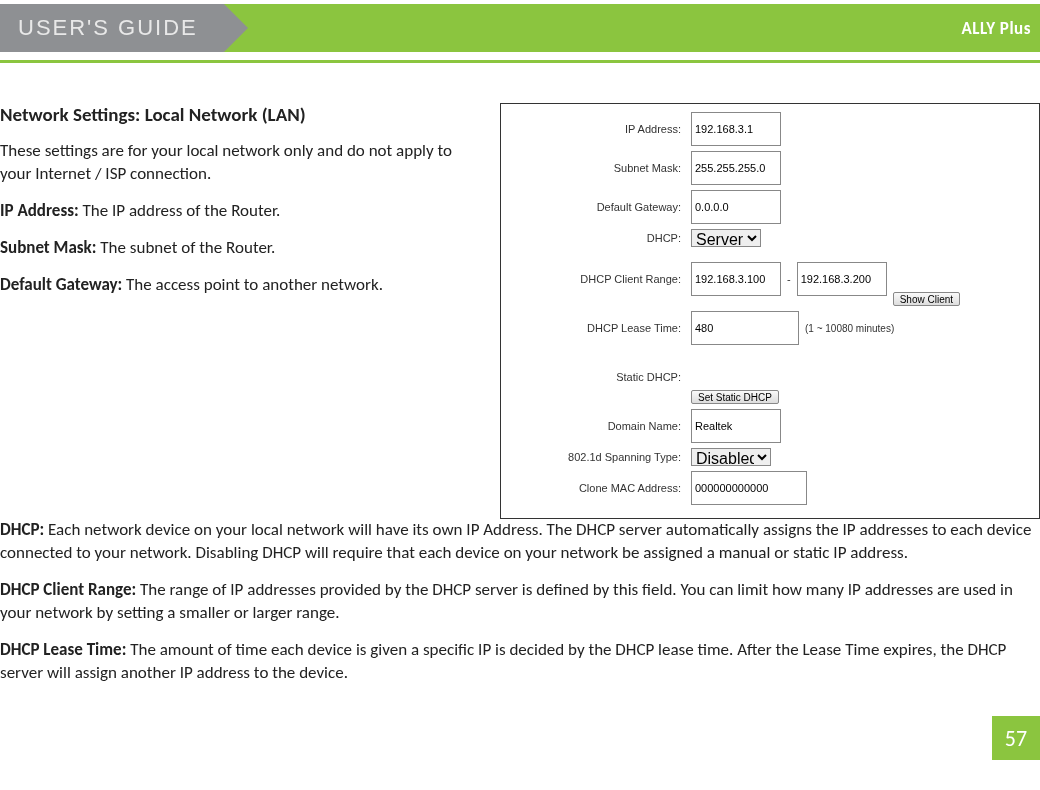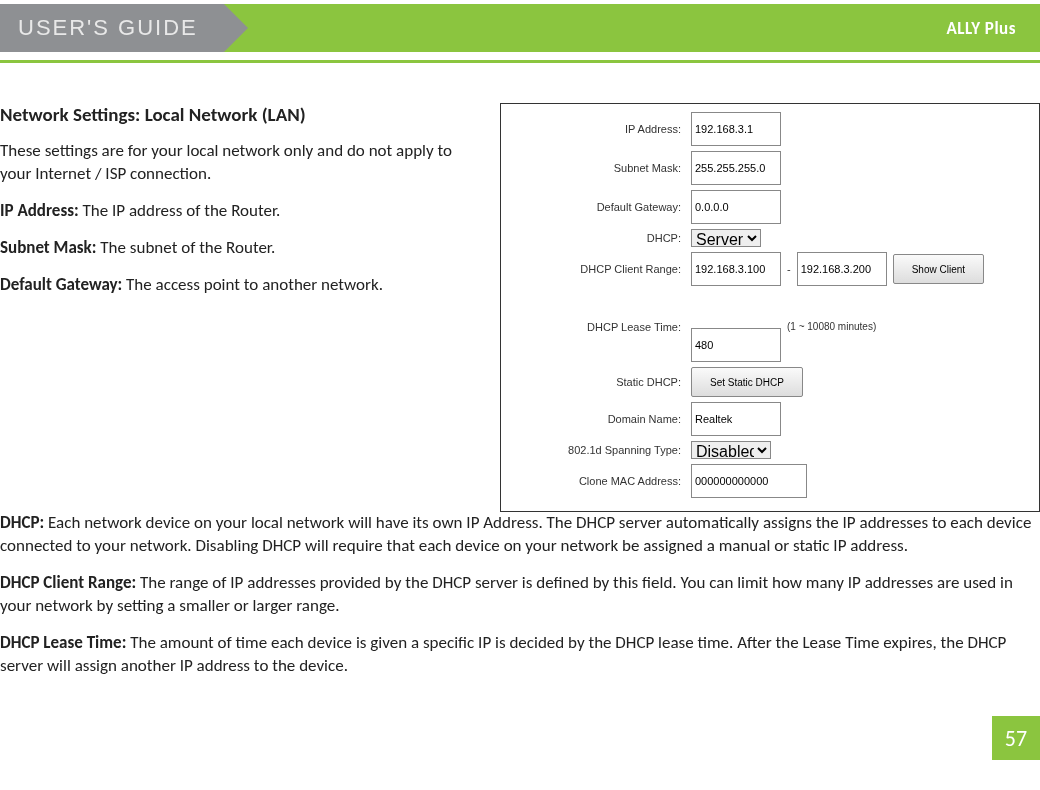--- a/index.html
+++ b/index.html
@@ -11,21 +11,21 @@
     height: 790px;
     position: relative;
     background: #fff;
   }
   .header-bar {
     background: #8bc53f;
     height: 48px;
     display: flex;
     align-items: center;
     justify-content: space-between;
-    padding: 0 24px 0 0;
+    padding: 0 3px 0 0;
     position: relative;
     margin-top: 4px;
   }
   .header-left {
     background: #8e9093;
     height: 48px;
     display: flex;
     align-items: center;
     padding-left: 18px;
     padding-right: 26px;
@@ -45,20 +45,21 @@
     font-size: 22px;
     letter-spacing: 2px;
     font-family: Arial, sans-serif;
     font-weight: 300;
   }
   .header-product {
     color: #fff;
     font-size: 17px;
     font-weight: bold;
     letter-spacing: 0.5px;
+    margin-right: 6px;
   }
   .header-underline {
     height: 3px;
     background: #8bc53f;
     margin-top: 8px;
   }
   .content {
     padding: 40px 0 0 0;
   }
   .two-col {
@@ -109,38 +110,39 @@
   }
   .cfg-input {
     font-family: Arial, sans-serif;
     font-size: 11px;
     height: 17px;
     border: 1px solid #888;
     padding: 16px 3px;
     background: #fff;
   }
   .cfg-input.ip { width: 90px; }
-  .cfg-input.wide { width: 90px; margin-top: 37px; }
+  .cfg-input.wide { width: 108px; }
   .cfg-input.mac { width: 116px; }
   .cfg-select {
     font-family: Arial, sans-serif;
     font-size: 16px;
     height: 18px;
     border: 1px solid #888;
     background: #efefef;
   }
   .cfg-btn {
     font-family: Arial, sans-serif;
     font-size: 10px;
-    height: 30px;
+    height: 14px;
     border: 1px solid #888;
     background: linear-gradient(#fafafa,#ddd);
     border-radius: 2px;
-    padding: 0 18px;
+    padding: 0 6px;
     cursor: pointer;
+    margin-top: 40px;
   }
   .hint { font-size: 10px; color: #333; }
   .dash { font-size: 11px; }
   .page-number-box {
     position: absolute;
     right: 0;
     bottom: 30px;
     width: 48px;
     height: 44px;
     background: #8bc53f;

